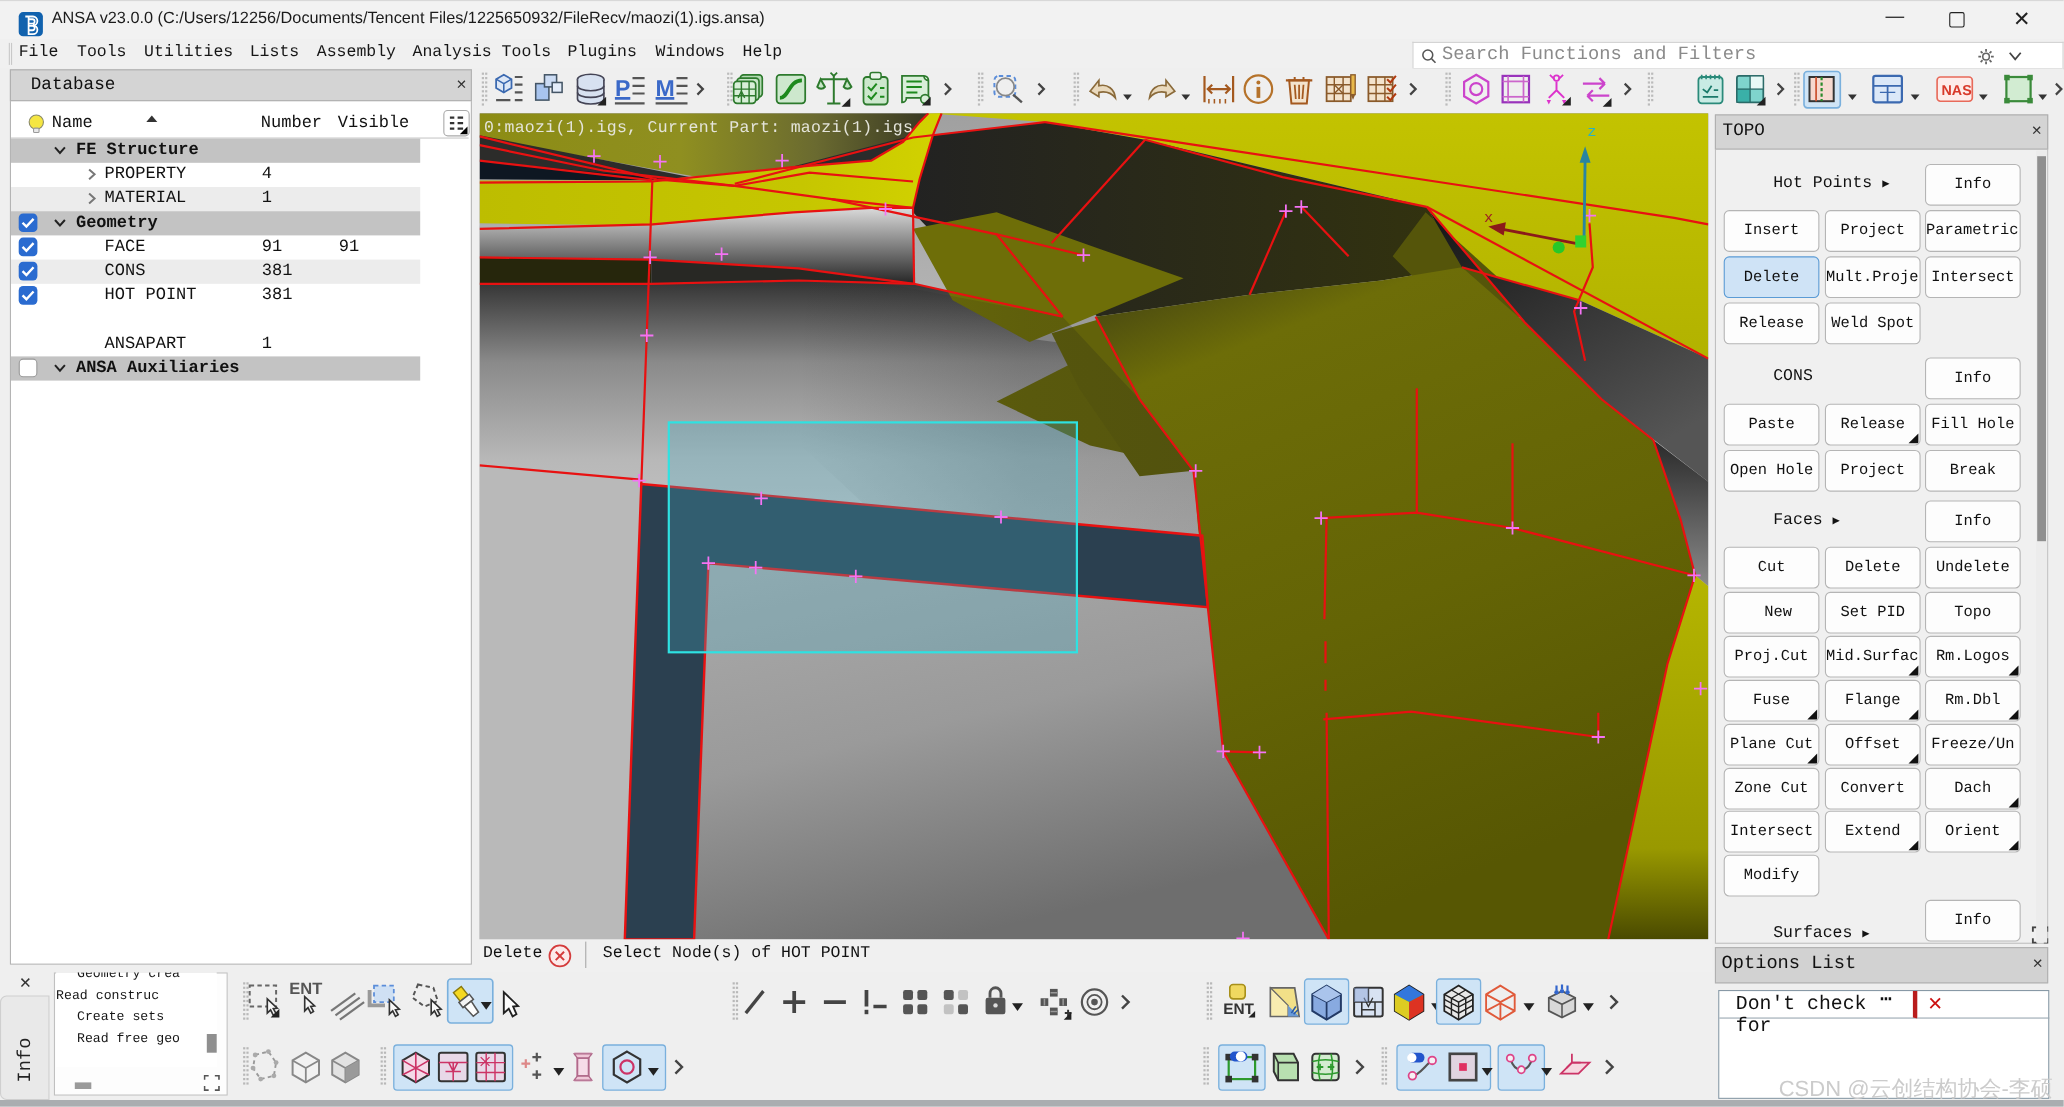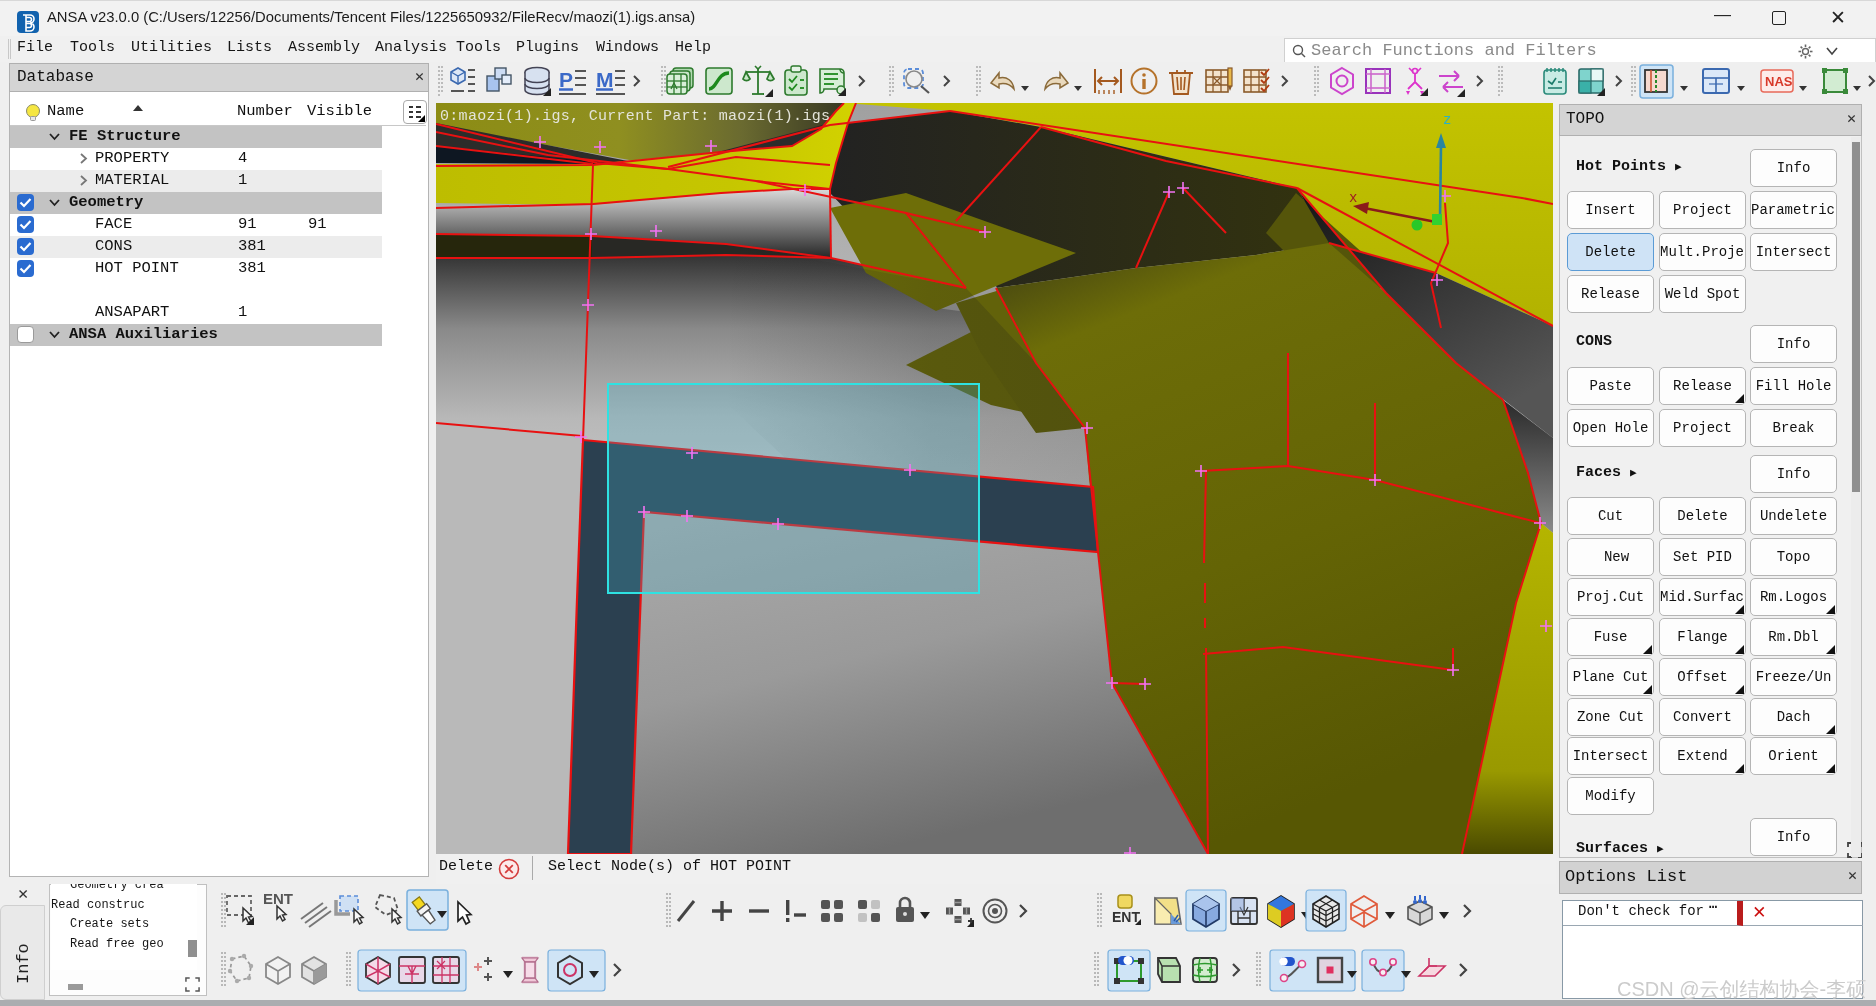--- a/index.html
+++ b/index.html
@@ -351,21 +351,21 @@
           <rect x="-13" y="8" width="5" height="5"></rect>
           <rect x="8" y="8" width="5" height="5"></rect>
         </g>
       </g>
 <use href="#dd" x="1857" y="26"></use>
 <use href="#chev" x="1869" y="19"></use>
 </svg>
 </div>
 <div id="dbpanel"></div>
 <div id="dbheader">
-    <span style="position:absolute;left:7px;top:4px;">Database</span>
+    <span style="position:absolute;left:18px;top:4px;">Database</span>
     <span style="position:absolute;left:405px;top:3px;font-size:15px;color:#333;">✕</span>
   </div>
 <div id="dbtable" style="position:absolute;left:10px;top:99px;width:416px;height:753px;background:#fff;font-size:15.5px;">
 
   <div style="position:absolute;left:0;top:0;width:416px;height:27px;border-bottom:1px solid #c8c8c8;">
     <svg style="position:absolute;left:13px;top:3px;" width="20" height="22" viewBox="0 0 20 22">
         <circle cx="10" cy="9" r="6.5" fill="#f5e642" stroke="#8a8a6a" stroke-width="1"></circle>
         <rect x="7.5" y="14.5" width="5" height="4" rx="1" fill="#e8e8e8" stroke="#999" stroke-width="1"></rect>
       </svg>
     <span style="position:absolute;left:37px;top:3px;">Name</span>
@@ -659,21 +659,21 @@
 </svg>
 </div>
 <div id="topopanel"></div>
 <div id="topoheader">
     <span style="position:absolute;left:6px;top:5px;">TOPO</span>
     <span style="position:absolute;left:287px;top:4px;font-size:15px;color:#333;">✕</span>
   </div>
 <style>
 .tbtn{position:absolute;width:87px;height:38px;background:#fdfdfd;border:1px solid #b5b5b5;border-radius:5px;font-size:14px;text-align:center;line-height:36px;overflow:hidden;white-space:nowrap;}
 .tbtn.hl{background:#cfe3f6;border:1.5px solid #5b9bd5;}
-.tlab{position:absolute;font-size:15px;font-weight:bold;}
+.tlab{position:absolute;font-size:15px;font-weight:normal;margin-left:36px;}
 .cnr{position:absolute;right:1px;bottom:1px;width:0;height:0;border-left:9px solid transparent;border-bottom:9px solid #111;}
 .c1{left:8px;}.c2{left:100px;}.c3{left:191px;}
 </style>
 <div id="topobody" style="position:absolute;left:1559px;top:136px;width:303px;height:722px;overflow:hidden;">
   <div class="tlab" style="left:17px;top:22px;">Hot Points <span style="font-size:11px;">▶</span></div>
   <div class="tbtn c3" style="top:13px;">Info</div>
   <div class="tbtn c1" style="top:55px;">Insert</div>
     <div class="tbtn c2" style="top:55px;">Project</div>
     <div class="tbtn c3" style="top:55px;">Parametric.</div>
   <div class="tbtn c1 hl" style="top:97px;">Delete</div>
@@ -1044,21 +1044,21 @@
         <path d="M15 11 V15 H11"></path>
         <path d="M5 15 H1 V11"></path>
       </g>
     </svg>
 </div>
 <div id="optheader">
     <span style="position:absolute;left:5px;top:5px;">Options List</span>
     <span style="position:absolute;left:288px;top:4px;font-size:15px;color:#333;">✕</span>
   </div>
 <div id="optbody">
-  <div style="position:absolute;left:0;top:0;width:180px;height:25px;border-right:6px solid #b91c1c;border-bottom:1px solid #9aa7b2;font-size:14px;padding-left:36px;">
+  <div style="position:absolute;left:0;top:0;width:180px;height:25px;border-right:4px solid #b91c1c;border-bottom:1px solid #9aa7b2;font-size:18px;padding-left:36px;">
       <span style="position:absolute;left:15px;top:2px;">Don't check for</span>
       <span style="position:absolute;left:146px;top:-3px;">⋯</span>
     </div>
   <div style="position:absolute;left:180px;top:0;width:120px;height:25px;border-bottom:1px solid #9aa7b2;">
       <span style="position:absolute;left:10px;top:-2px;color:#cc1111;font-weight:bold;font-size:21px;">✕</span>
     </div>
 </div>
 <div id="watermark" style="position:absolute;left:1617px;top:976px;font-family:'Liberation Sans',sans-serif;font-size:20px;color:#cbcbcb;white-space:nowrap;z-index:50;">CSDN @云创结构协会-李硕</div>
 <div id="bottomedge"></div>
 

